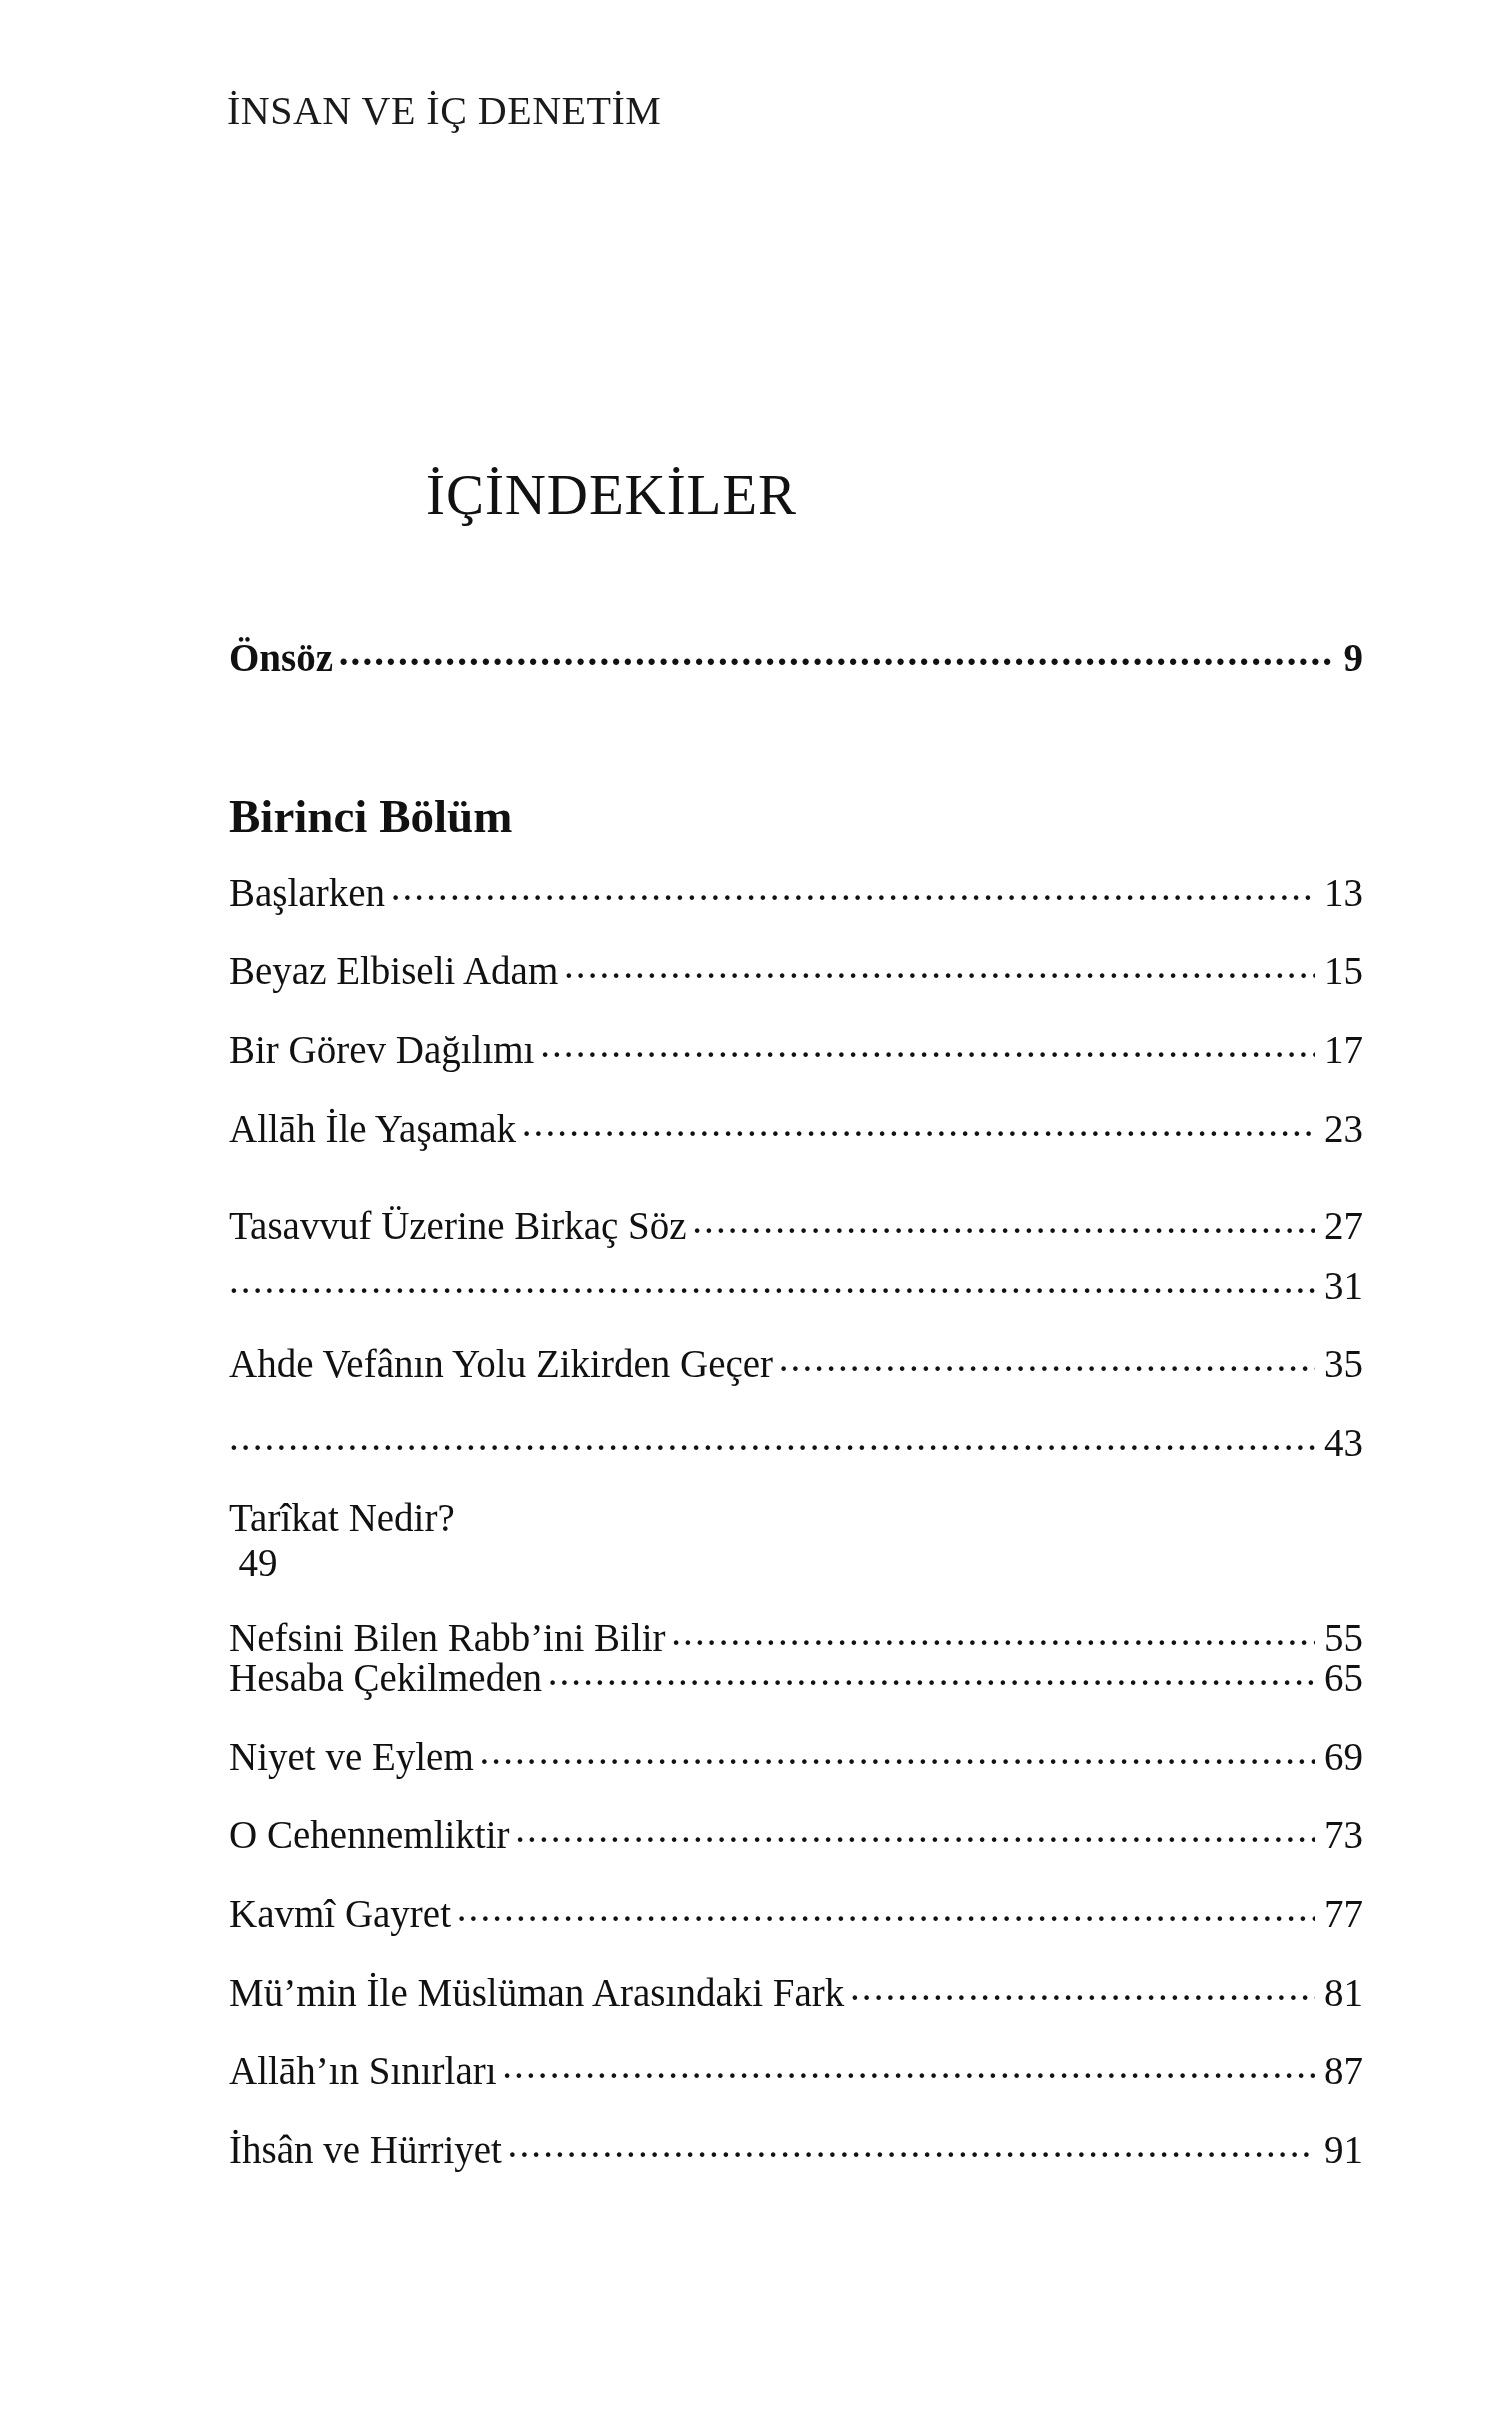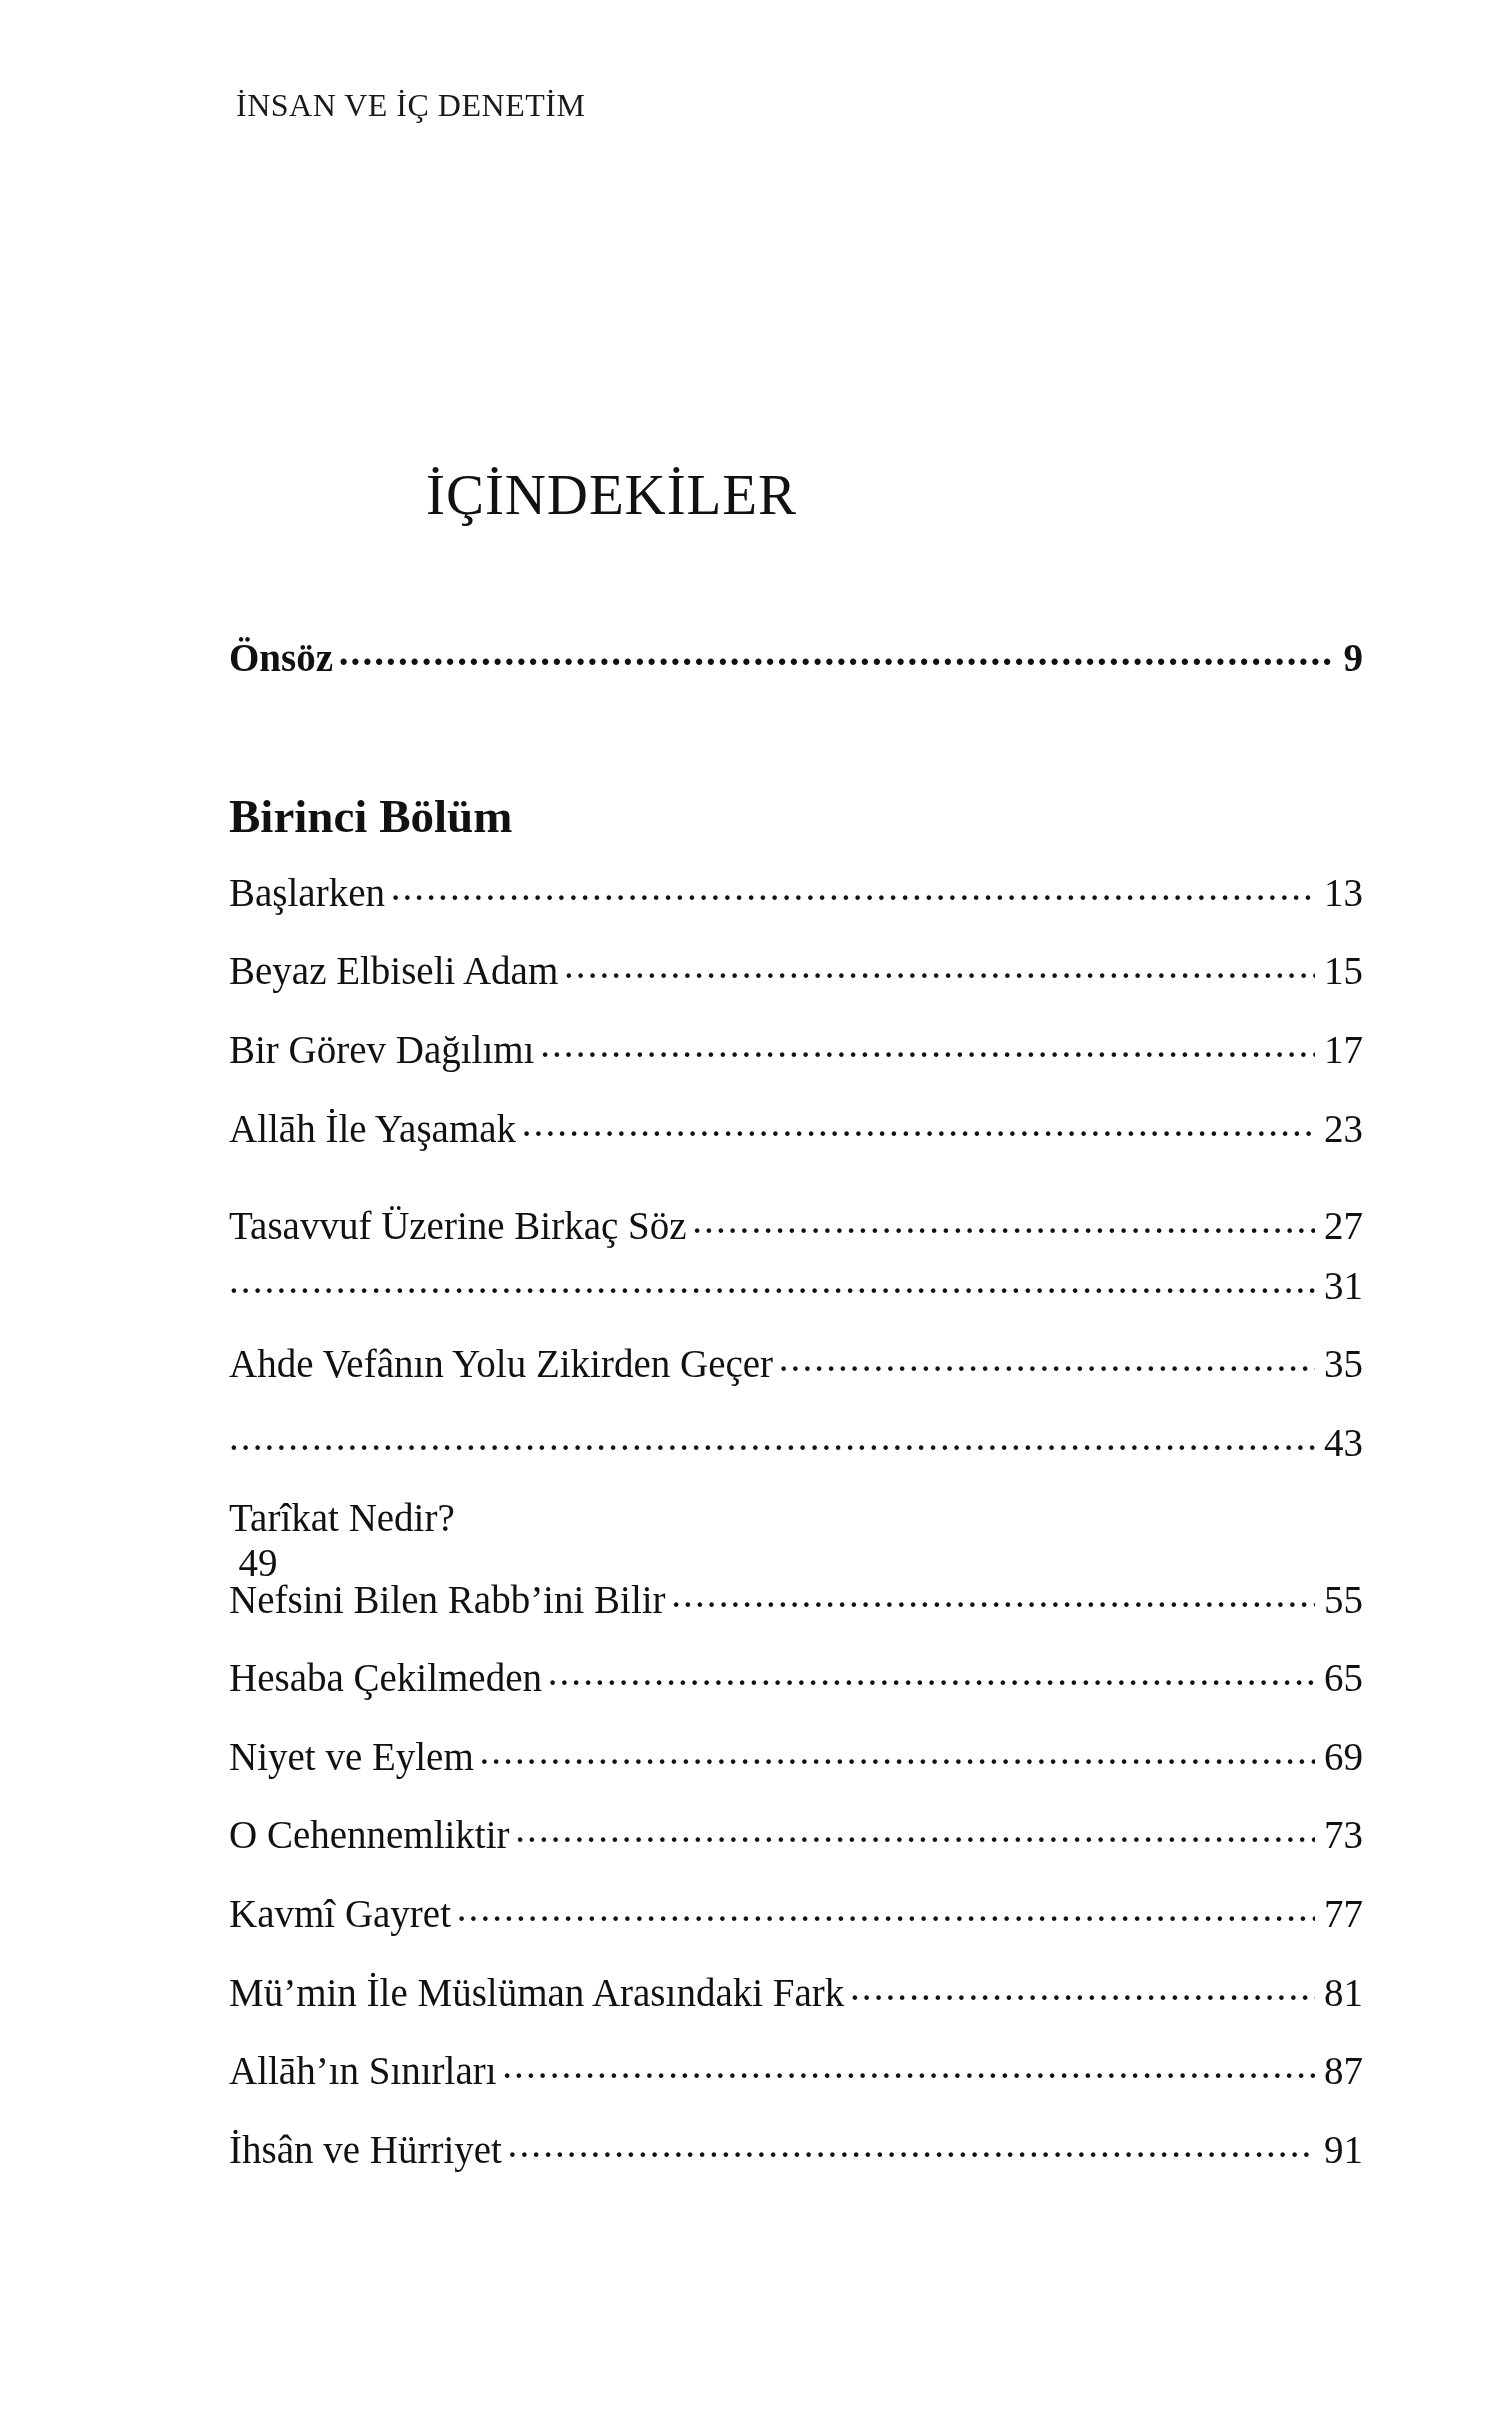--- a/index.html
+++ b/index.html
@@ -10,23 +10,23 @@
     body {
       width: 1507px;
       height: 2413px;
       position: relative;
       overflow: hidden;
       font-family: "Liberation Serif", "DejaVu Serif", serif;
       color: #111111;
     }
     .running-header {
       position: absolute;
-      left: 236px;
+      left: 227px;
       top: 87px;
-      font-size: 32px;
+      font-size: 40px;
       letter-spacing: 0.5px;
       color: #1a1a1a;
     }
     .toc-title {
       position: absolute;
       left: 0;
       width: 1223px;
       top: 462px;
       text-align: center;
       font-size: 57px;
@@ -139,21 +139,21 @@
   </div>
   <div class="toc-row" style="top:1417px;">
     <span class="leader"></span>
     <span class="page">43</span>
   </div>
   <div class="toc-row" style="top:1495px;flex-direction:column;">
     <span class="label">Tarîkat Nedir?</span>
     <span class="leader"></span>
     <span class="page">49</span>
   </div>
-  <div class="toc-row" style="top:1574px;">
+  <div class="toc-row" style="top:1612px;">
     <span class="label">Nefsini Bilen Rabb’ini Bilir</span>
     <span class="leader"></span>
     <span class="page">55</span>
   </div>
   <div class="toc-row" style="top:1652px;">
     <span class="label">Hesaba Çekilmeden</span>
     <span class="leader"></span>
     <span class="page">65</span>
   </div>
   <div class="toc-row" style="top:1731px;">

